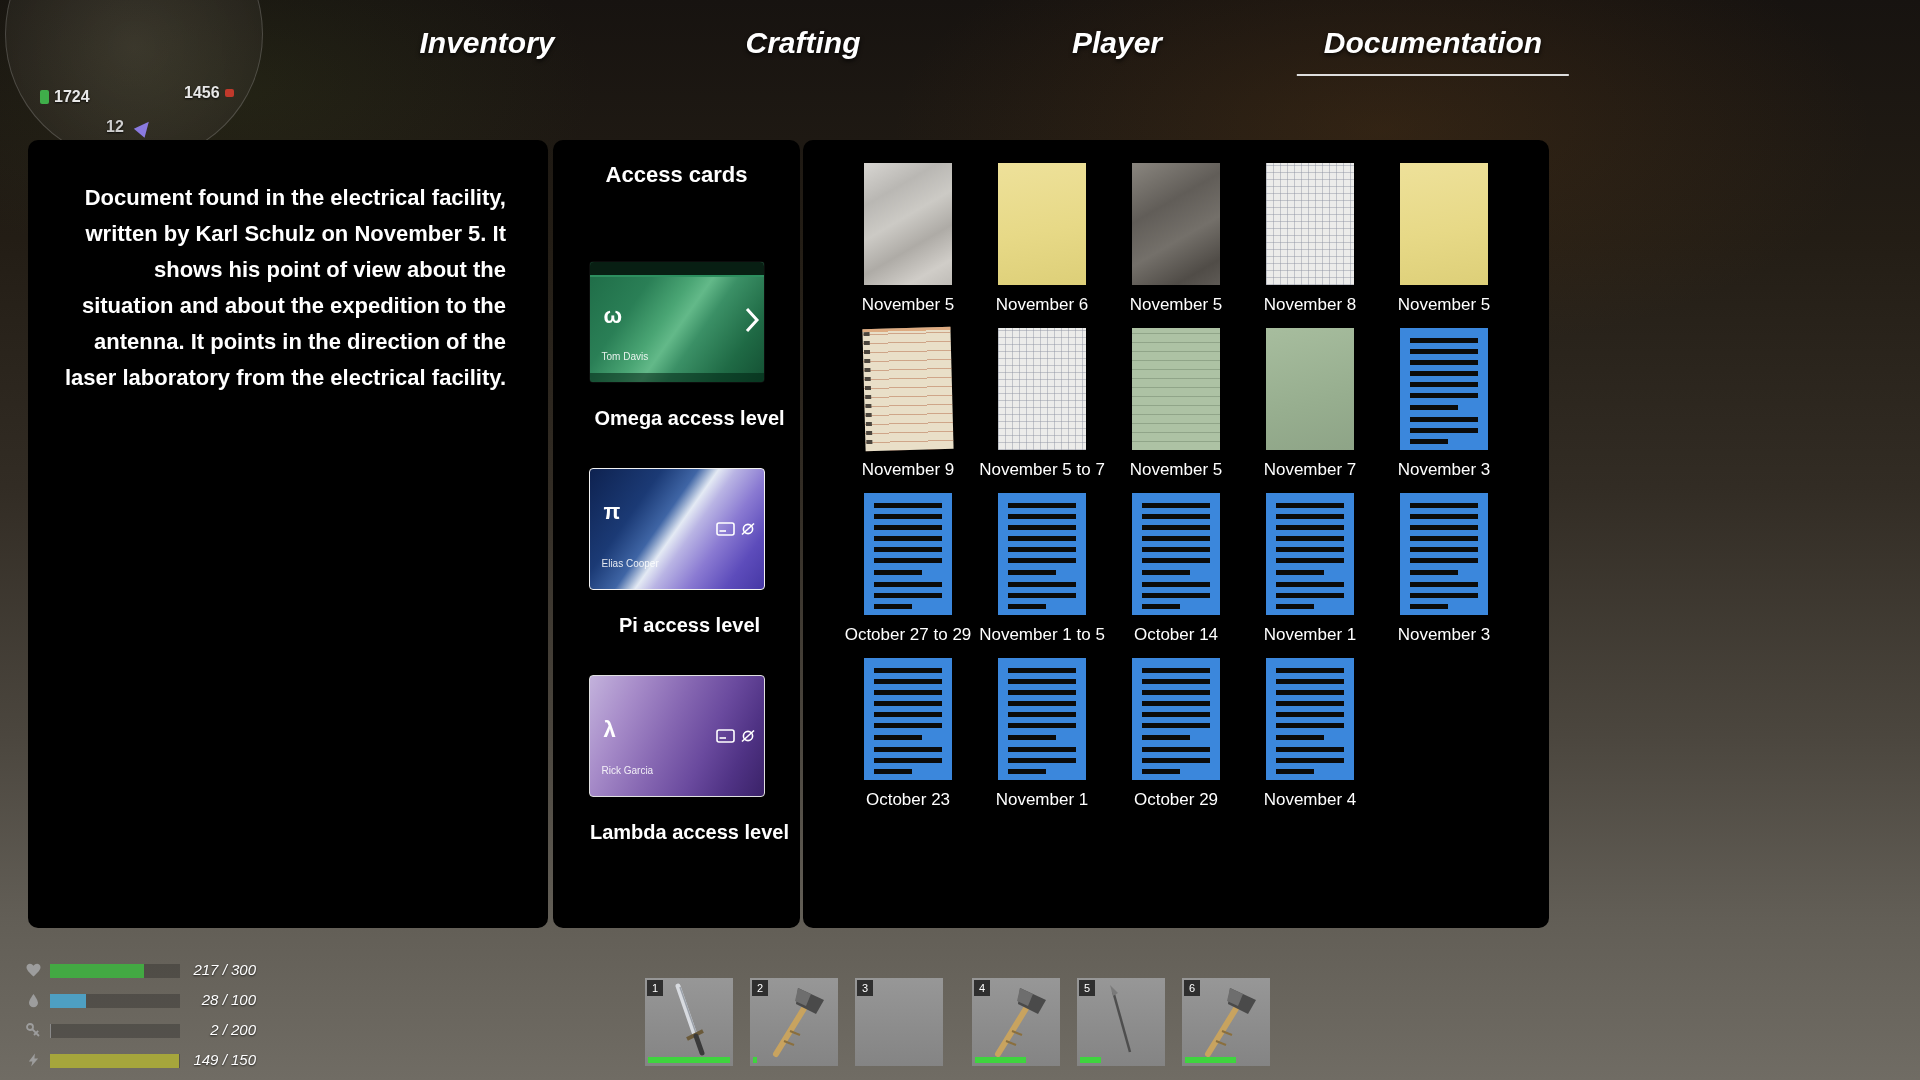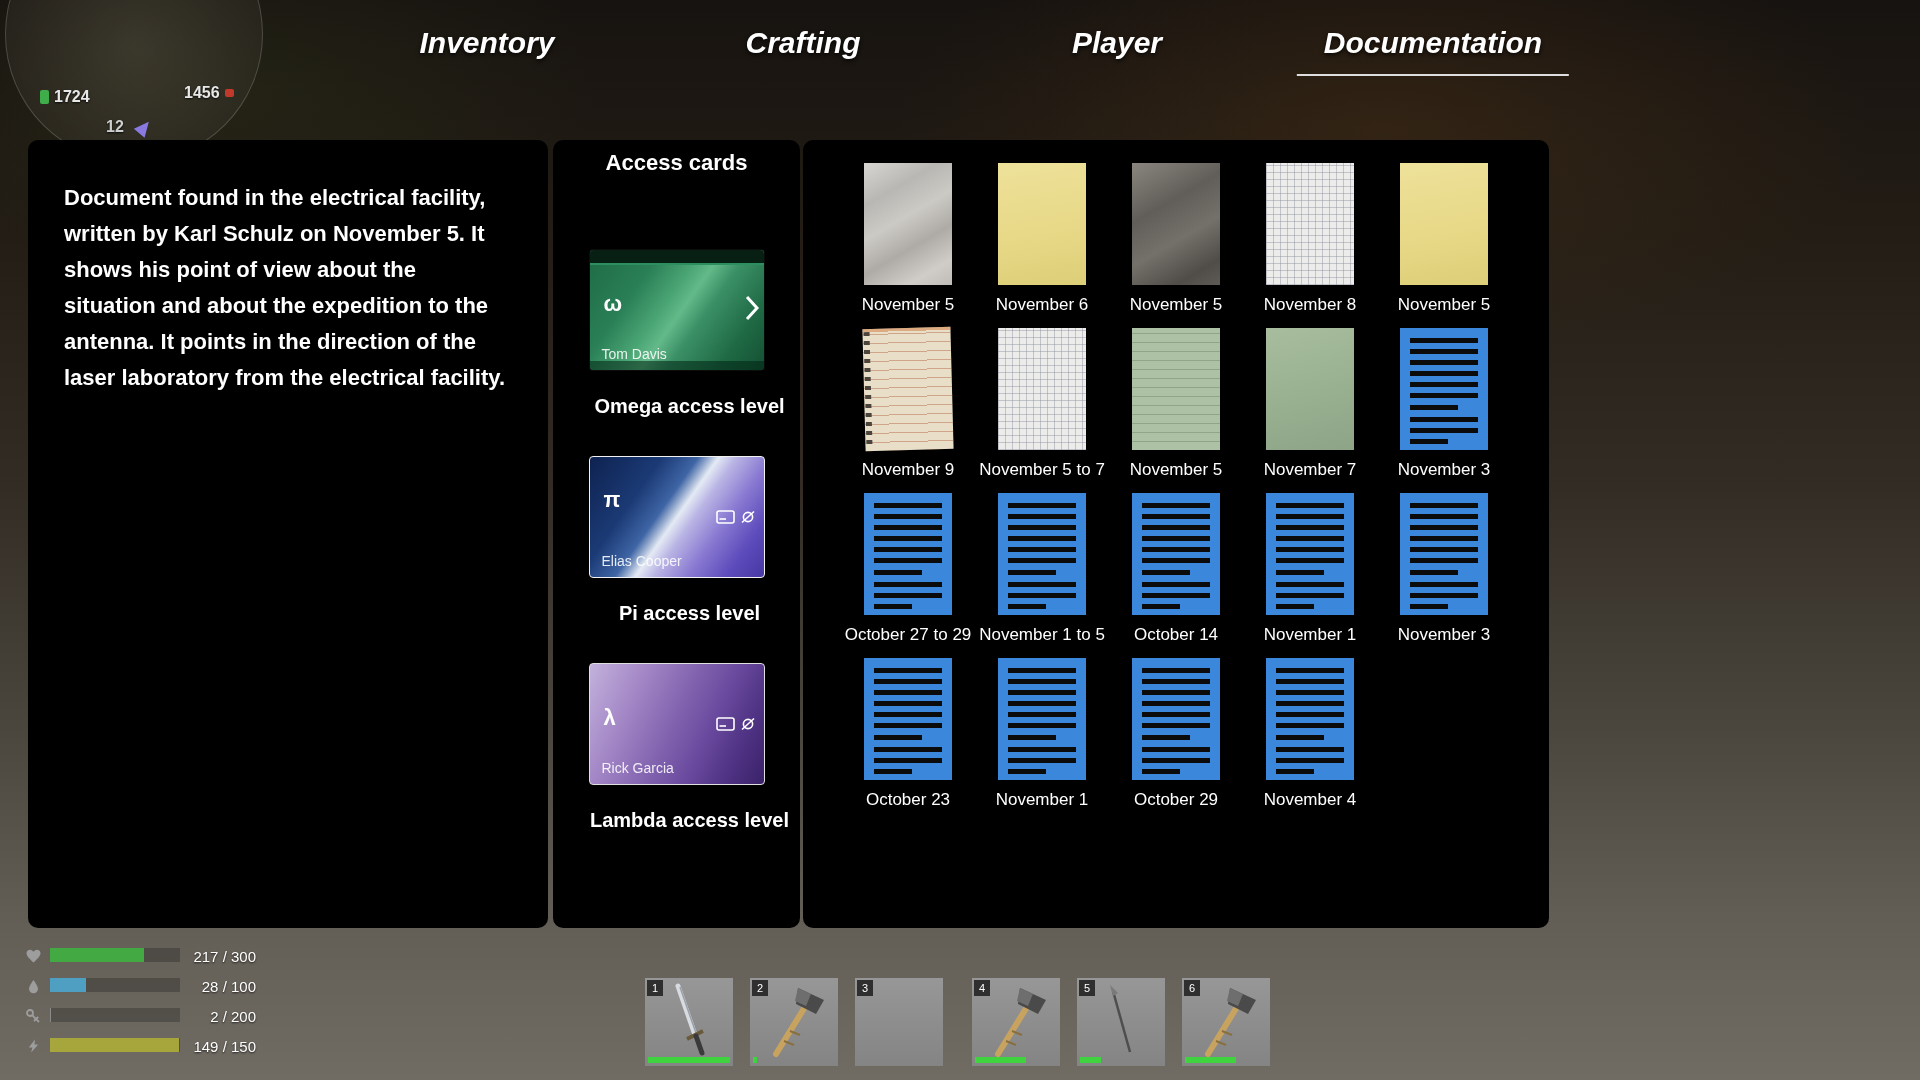--- a/index.html
+++ b/index.html
@@ -34,32 +34,32 @@
   .mm-left { left:40px; top:88px;align-items:center; }
   .mm-right { left:184px; top:84px; }
   .mm-bearing { left:106px; top:118px; color:#cfcfcf; }
   .mm-green { display:inline-block; width:9px; height:14px; background:#3fae4a; border-radius:2px; }
   .mm-red { display:inline-block; width:9px; height:8px; background:#c0392b; border-radius:2px; }
   .mm-arrow { display:inline-block; width:0; height:0; border-left:7px solid transparent;
     border-right:7px solid transparent; border-bottom:15px solid #8a7ae0; transform:rotate(40deg); margin-left:8px; }
 
   
   .panel { position:absolute; background:#000; border-radius:10px; }
-  .panel h2 { color:#fff; font-size:22px; font-weight:bold; text-align:center; margin-top:10px; }
+  .panel h2 { color:#fff; font-size:22px; font-weight:bold; text-align:center; margin-top:22px; }
 
   .panel-desc { left:28px; top:140px; width:520px; height:788px; padding:40px 36px 0 36px; }
-  .panel-desc p { color:#fff; font-size:22px; font-weight:bold; line-height:36px; width:442px; }
+  .panel-desc p { color:#fff; font-size:22px; font-weight:bold; line-height:36px; width:442px;text-align:right; }
 
   .panel-cards { left:553px; top:140px; width:247px; height:788px; }
   .cards-list { margin-top:73px; }
   .card-block { margin-bottom:38px; }
   .card { position:relative; width:176px; height:122px; margin:0 auto; border-radius:4px; cursor:pointer; }
   .card-symbol { position:absolute; left:14px; top:45%; transform:translateY(-50%);
     color:#fff; font-size:22px; font-weight:bold; }
-  .card-owner { position:absolute; left:12px; bottom:8px; color:rgba(255,255,255,0.88); font-size:14px; }
+  .card-owner { position:absolute; left:12px; bottom:20px; color:rgba(255,255,255,0.88); font-size:10px; }
   .card-chevron { position:absolute; right:4px; top:50%; transform:translateY(-50%); display:none; }
   .card-minis { position:absolute; right:8px; top:50%; transform:translateY(-50%);
     display:none; gap:5px; align-items:center; }
   .card-label { color:#fff; font-size:20px; font-weight:bold; text-align:center; margin-top:24px;padding-left:26px; }
 
   .card.omega { border:1px solid #0c0c0c;
     background:linear-gradient(125deg, #1e6b46 0%, #2a7f56 28%, #4aa574 44%, #63b989 52%, #3b9066 62%, #1f6a45 82%, #145033 100%); }
   .card.omega::before { content:""; position:absolute; left:0; right:0; top:0; height:13px;
     background:#081f13; border-bottom:2px solid #2d8f5f; border-radius:4px 4px 0 0; }
   .card.omega::after { content:""; position:absolute; left:0; right:0; bottom:0; height:9px;
@@ -102,21 +102,21 @@
                      repeating-linear-gradient(0deg, transparent 0 8px, rgba(175,95,60,0.45) 8px 9px);
     transform:rotate(-1.5deg); }
   .thumb.notebook::before { content:""; position:absolute; left:1px; top:3px; bottom:3px; width:6px;
     background:repeating-linear-gradient(180deg,#4a443c 0 4px, transparent 4px 9px); }
   .thumb.paper-green { background-color:#adc2a4;
     background-image:repeating-linear-gradient(0deg, transparent 0 8px, rgba(90,110,85,0.35) 8px 9px); }
   .thumb.paper-green2 { background:linear-gradient(165deg,#a7bd9e 0%,#97ae8f 60%,#8ea487 100%); }
 
   
   .stats { position:absolute; left:24px; top:948px; }
-  .stat-row { display:flex; align-items:flex-start; height:30px; }
+  .stat-row { display:flex; align-items:flex-end; height:30px;font-style:italic; }
   .sicon { display:none; width:18px; justify-content:center; }
   .stat-row.health .sicon.health,
   .stat-row.water .sicon.water,
   .stat-row.food .sicon.food,
   .stat-row.stamina .sicon.stamina { display:flex; }
   .stat-bar { position:relative; width:130px; height:14px; margin-left:8px;
     background:rgba(25,25,25,0.30); overflow:hidden; }
   .stat-fill { position:absolute; left:0; top:0; bottom:0; }
   .stat-value { width:66px; margin-left:10px; text-align:right; color:#fff; font-size:15px;
     text-shadow:0 1px 2px rgba(0,0,0,0.7); white-space:nowrap; }

